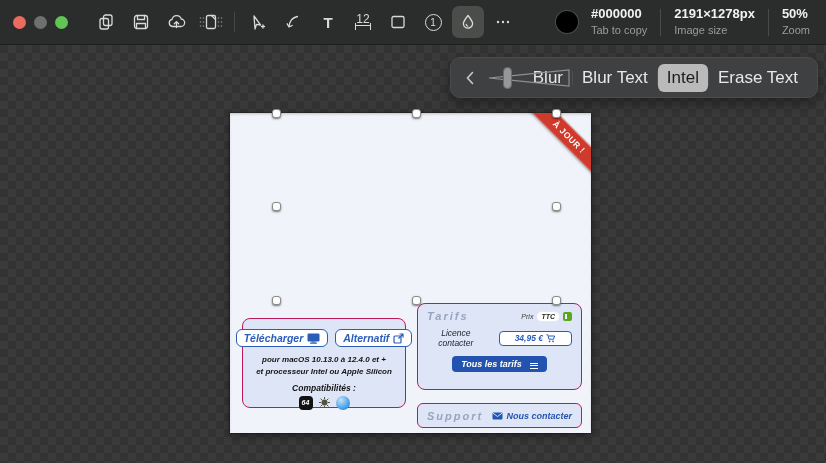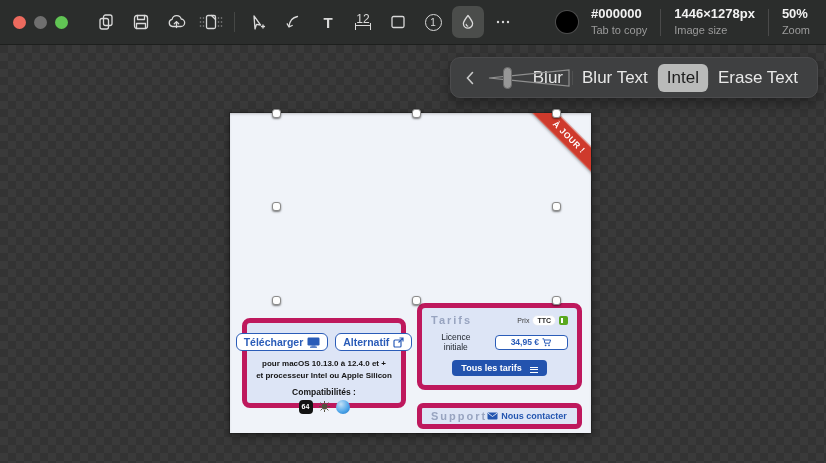--- a/index.html
+++ b/index.html
@@ -63,21 +63,21 @@
   .ribbon { position:absolute; top:15px; right:-38px; width:120px; transform:rotate(45deg);
     background:#cf3a2c; color:#fff; font-size:8.5px; font-weight:700; letter-spacing:.5px;
     text-align:center; padding:3px 0; border-top:1px solid rgba(255,255,255,.45);
     border-bottom:1px solid rgba(255,255,255,.2); box-shadow:0 1px 3px rgba(0,0,0,.35); }
 
   
   .handle { position:absolute; width:9px; height:9px; background:#fdfdfd;
     border:1px solid #8b8b8b; border-radius:3px; box-shadow:0 1px 2px rgba(0,0,0,.5); }
 
   
-  .panel { position:absolute; background:#dde5f6; border:5px solid #be185d; border-radius:8px; }
+  .panel { position:absolute; background:#dde5f6; border:1px solid #be185d; border-radius:8px;font-style:italic; }
   .dl-panel { left:12px; top:205px; width:164px; height:90px; text-align:center; }
   .btnrow { display:flex; justify-content:center; gap:7px; margin-top:10px; }
   .btn-outline { display:inline-flex; align-items:center; gap:4px; background:#fff;
     border:1.5px solid #2a5cb8; color:#2a5cb8; border-radius:6px;
     font-size:10.5px; font-weight:700; padding:2px 7px; height:18px; }
   .btn-outline svg { flex:none; }
   .req { margin-top:7px; font-size:8px; font-weight:700; color:#141414; line-height:1.55; }
   .compat { margin-top:4px; font-size:8.5px; font-weight:700; color:#141414; }
   .compat-icons { margin-top:3px; display:flex; justify-content:center; align-items:center; gap:5px; }
   .badge64 { width:14px; height:14px; background:#121212; border-radius:4px; color:#fff;
@@ -102,21 +102,21 @@
   .alert-spacer { width:14px; flex:none; }
   .pricebtn { display:inline-flex; align-items:center; gap:3px; background:#fff;
     border:1px solid #2a5cb8; color:#2a5cb8; border-radius:4px; font-size:8.5px;
     font-weight:600; padding:2px 15px; height:15px; flex:none; }
   .allbtn { margin:8px auto 0; display:flex; align-items:flex-end; gap:8px; width:fit-content;
     background:#2353ae; color:#fff; border-radius:4px; font-size:9px; font-weight:600; padding:3px 9px; }
   .bars { width:8px; height:6px; border-top:1.3px solid #fff; border-bottom:1.3px solid #fff;
     background:linear-gradient(#fff,#fff) center/100% 1.3px no-repeat; }
 
   .sup-panel { left:187px; top:290px; width:165px; height:25px; border-radius:6px;
-    display:flex; align-items:center; justify-content:flex-start; padding:8px 9px; }
+    display:flex; align-items:center; justify-content:space-between; padding:8px 9px; }
   .contact { display:inline-flex; align-items:center; gap:3px; color:#2456b0;
     font-size:9px; font-weight:600; }
 </style>
 </head>
 <body>
 
 <div class="topbar">
   <div class="lights">
     <div class="light" style="background:#ec6a5e"></div>
     <div class="light" style="background:#6f6f6f"></div>
@@ -218,21 +218,21 @@
   </div>
 
   <div class="info">
     <div class="swatch"></div>
     <div class="infocol">
       <span class="infoval">#000000</span>
       <span class="infocap">Tab to copy</span>
     </div>
     <div class="infodiv"></div>
     <div class="infocol">
-      <span class="infoval">1446×1278px</span>
+      <span class="infoval">2191×1278px</span>
       <span class="infocap">Image size</span>
     </div>
     <div class="infodiv"></div>
     <div class="infocol">
       <span class="infoval">50%</span>
       <span class="infocap">Zoom</span>
     </div>
   </div>
 </div>
 
@@ -304,21 +304,21 @@
     <div class="panel pr-panel">
       <div class="pr-head">
         <span class="paneltitle">Tarifs</span>
         <span class="prixwrap">
           <span class="prixlabel">Prix</span>
           <span class="ttc">TTC</span>
           <span class="greenbadge"></span>
         </span>
       </div>
       <div class="pricerow">
-        <span class="pricelabel">Licence initiale</span>
+        <span class="pricelabel">Licence contacter</span>
         <span class="alert-spacer"></span>
         <span class="pricebtn">
           <span>34,95 €</span>
           <svg width="10" height="9" viewBox="0 0 10 9">
             <path d="M0.5 0.8h1.4l1 4.4h4.6l1.1-3.2H2.6" fill="none" stroke="#2a5cb8" stroke-width="1"></path>
             <circle cx="3.6" cy="7.3" r="0.9" fill="#2a5cb8"></circle>
               <circle cx="7" cy="7.3" r="0.9" fill="#2a5cb8"></circle>
           </svg>
         </span>
       </div>

